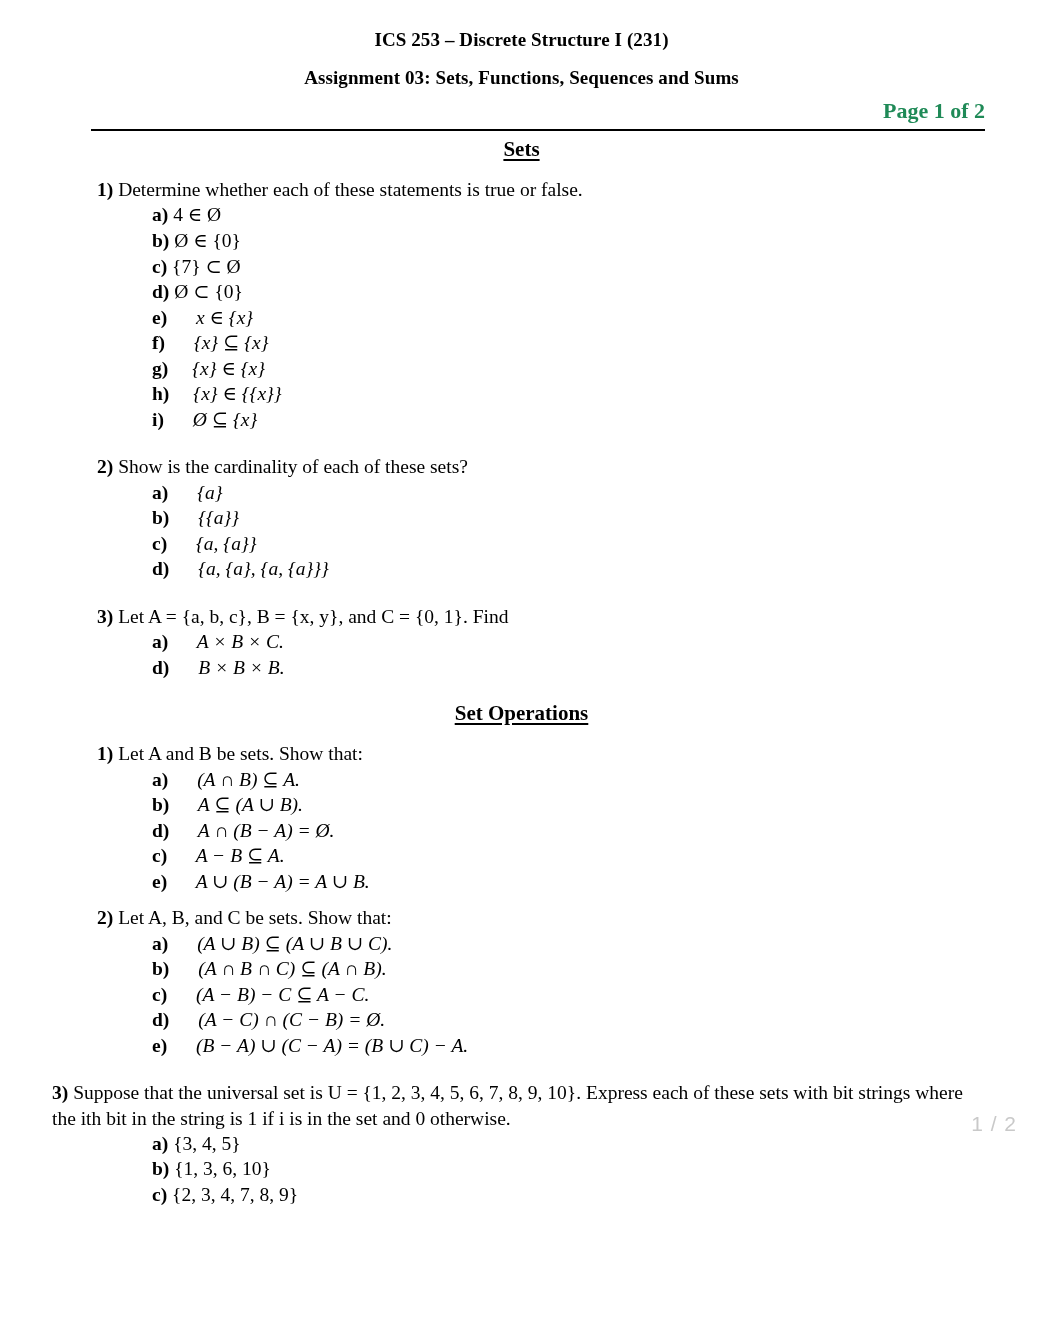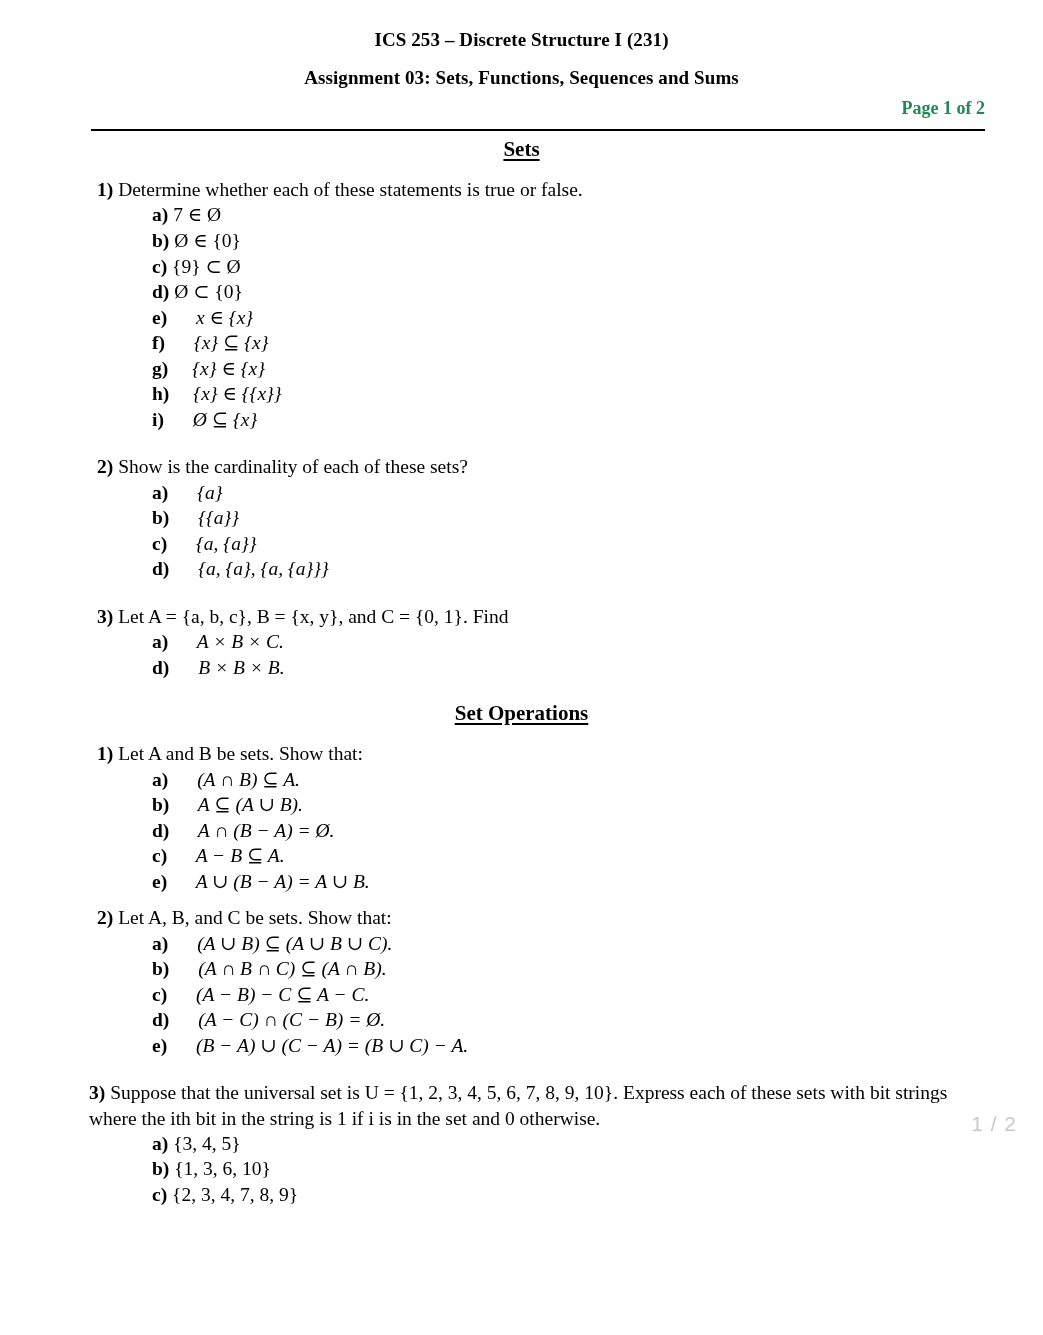--- a/index.html
+++ b/index.html
@@ -35,21 +35,21 @@
     letter-spacing: 0.1px;
     line-height: 1.0;
   }
   .header-line-1 { margin-bottom: 19px; }
   .header-line-2 { margin-bottom: 12px; }
 
   .page-of-wrap {
     text-align: right;
     padding-right: 58px;
     font-weight: bold;
-    font-size: 18px;
+    font-size: 22px;
     color: #1f8a57;
     line-height: 1.1;
     margin-bottom: 4px;
   }
 
   .header-rule {
     position: absolute;
     left: 91px;
     top: 129px;
     width: 894px;
@@ -80,21 +80,21 @@
   .qblock { margin: 0 0 0 0; }
 
   .qline {
     font-size: 19.5px;
     line-height: 1.30;
     padding-left: 97px;
     text-indent: -0px;
     margin: 0;
   }
   .qline.wrap {
-    padding-left: 89px;
+    padding-left: 52px;
     padding-right: 55px;
   }
   .qnum { font-weight: bold; }
 
   .items { margin: 0; padding: 0; }
   .item {
     font-size: 19.5px;
     line-height: 1.31;
     padding-left: 152px;
     margin: 0;
@@ -132,23 +132,23 @@
   <div class="content">
 
     <div>
       <div class="section-heading">
         <span class="sh-inner">Sets</span>
       </div>
 
       <div class="qblock">
         <p class="qline"><span class="qnum">1)</span><span> Determine whether each of these statements is true or false.</span></p>
         <div class="items">
-          <p class="item"><span class="lbl">a)</span><span> 7 ∈ Ø</span></p>
+          <p class="item"><span class="lbl">a)</span><span> 4 ∈ Ø</span></p>
           <p class="item"><span class="lbl">b)</span><span> Ø ∈ {0}</span></p>
-          <p class="item"><span class="lbl">c)</span><span> {9} ⊂ Ø</span></p>
+          <p class="item"><span class="lbl">c)</span><span> {7} ⊂ Ø</span></p>
           <p class="item"><span class="lbl">d)</span><span> Ø ⊂ {0}</span></p>
           <p class="item"><span class="lbl">e)</span><em> x ∈ {x}</em></p>
           <p class="item"><span class="lbl">f)</span><em> {x} ⊆ {x}</em></p>
           <p class="item"><span class="lbl">g)</span><em>{x} ∈ {x}</em></p>
           <p class="item"><span class="lbl">h)</span><em>{x} ∈ {{x}}</em></p>
           <p class="item"><span class="lbl">i)</span><em> Ø ⊆ {x}</em></p>
         </div>
       </div>
 
       <div class="gap-md"></div>

